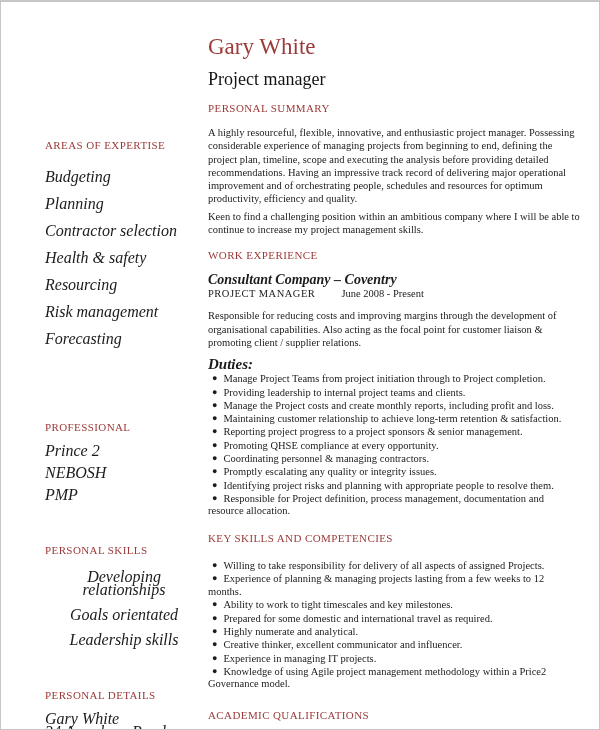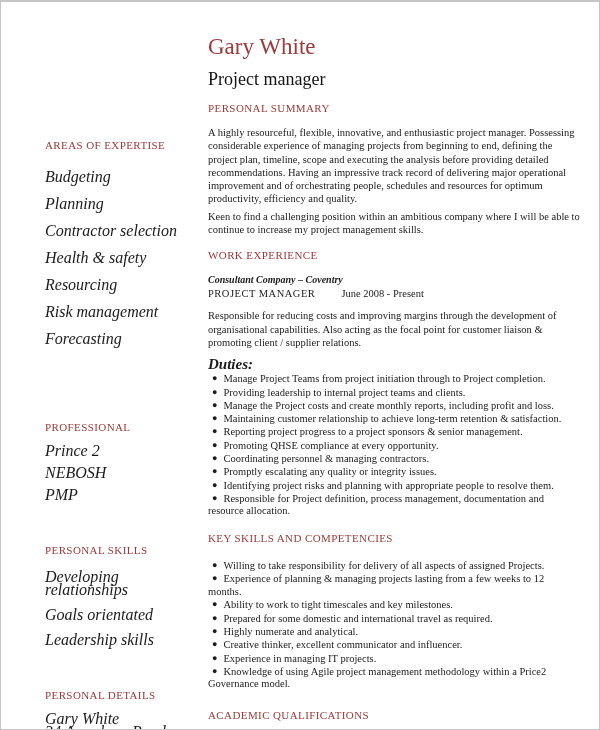--- a/index.html
+++ b/index.html
@@ -18,35 +18,35 @@
   }
   
   .sidebar .sec-head{margin:0;}
   .sb-sec1{margin-top:92px;}
   .sb-sec1 .sb-item{margin-top:14px;}
   .sb-sec1 .sb-item:first-of-type{margin-top:18px;}
   .sb-sec2{margin-top:75px;}
   .sb-sec2 .sb-item{margin-top:9px;}
   .sb-sec2 .sb-item:first-of-type{margin-top:10px;}
   .sb-sec3{margin-top:42px;}
-  .sb-sec3 .sb-item{margin-top:12px;}
+  .sb-sec3 .sb-item{margin-top:12px;text-align:center;}
   .sb-sec3 .sb-item:first-of-type{margin-top:13px;}
   .sb-sec4{margin-top:42px;}
   .sb-sec4 .sb-item{margin-top:0;line-height:13px;}
   .sb-sec4 .sb-item:first-of-type{margin-top:10px;}
   .sb-item{font-style:italic;font-size:16px;line-height:13px;}
   
   .name{color:#9b3a38;font-size:23px;line-height:28px;margin:31px 0 0 0;font-weight:normal;}
   .job-title{color:#141414;font-size:18px;line-height:23px;margin:7px 0 0 0;font-weight:normal;}
   .main .sec-head.summary{margin-top:10px;}
   .para{font-size:10.5px;line-height:13.3px;margin:0;}
   .summary-p1{margin-top:11px;}
   .summary-p2{margin-top:4px;}
   .sec-head.work{margin-top:12px;}
-  .company{font-size:10px;font-weight:bold;font-style:italic;line-height:13px;margin-top:11px;}
+  .company{font-size:14px;font-weight:bold;font-style:italic;line-height:13px;margin-top:11px;}
   .role-line{font-size:10.5px;line-height:13px;margin-top:1px;}
   .role{letter-spacing:0.5px;}
   .dates{margin-left:26px;}
   .work-intro{margin-top:9px;}
   .duties-label{font-size:15px;font-weight:bold;font-style:italic;line-height:13px;margin-top:9px;}
   .blist{margin-top:1px;}
   .bline{font-size:10.5px;line-height:12.8px;}
   .dot{display:inline-block;margin:0 6px 0 4px;font-size:9px;vertical-align:0.5px;}
   .sec-head.skills{margin-top:13px;}
   .blist.skills-list{margin-top:14px;}

